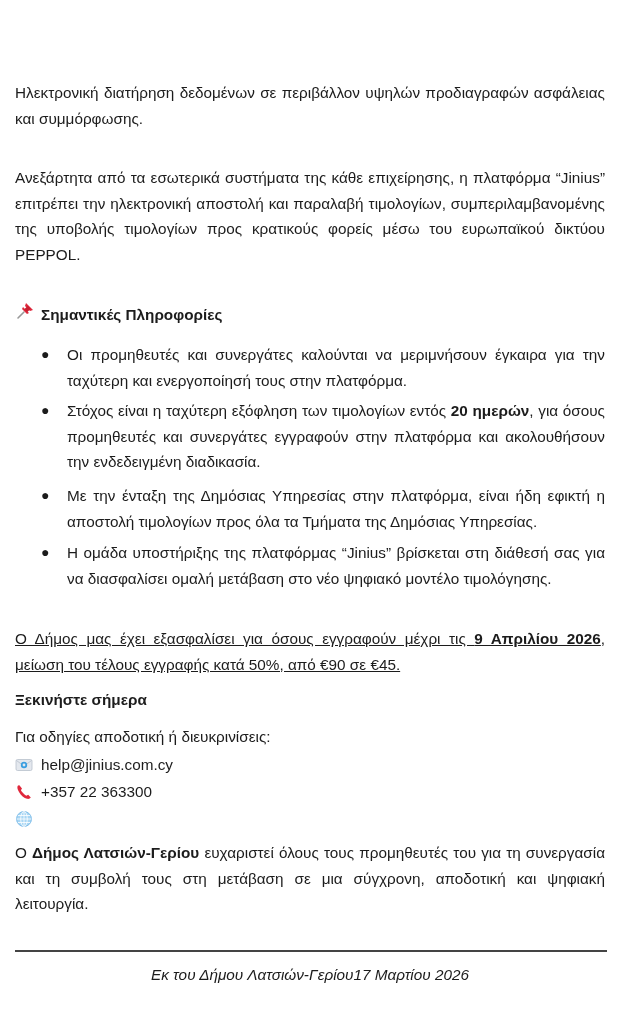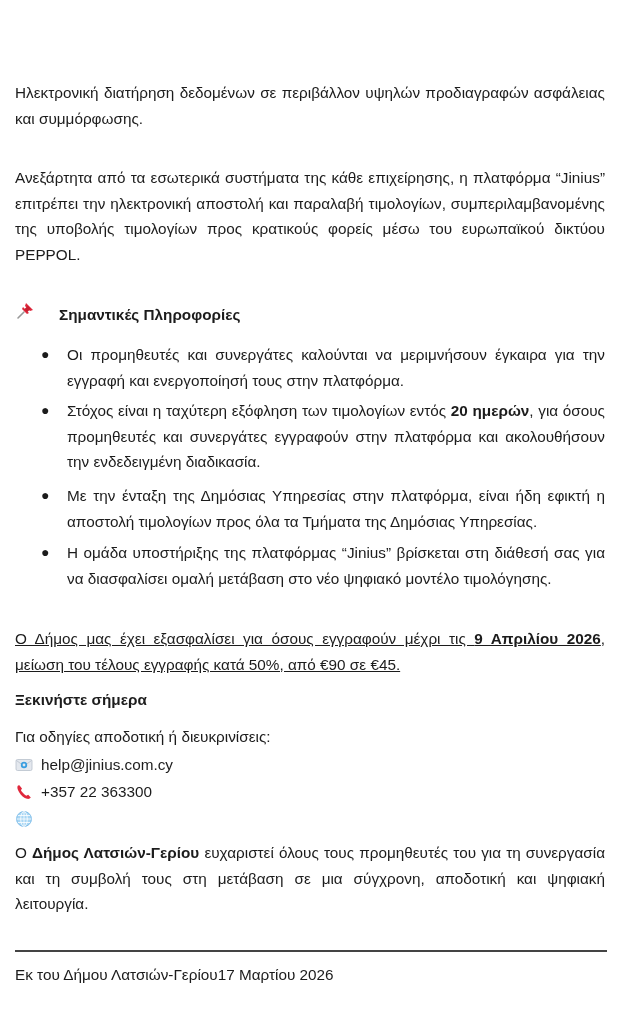--- a/index.html
+++ b/index.html
@@ -7,28 +7,28 @@
     width: 629px; height: 1024px; overflow: hidden; position: relative;
     font-family: "Liberation Sans", "DejaVu Sans", sans-serif;
     color: #1c1c1c; font-size: 15.3px;
   }
   .page { position: absolute; left: 15px; top: 0; width: 590px; }
   .block { position: absolute; left: 0; width: 590px; line-height: 25.5px; }
   .justify { text-align: justify; text-align-last: left; }
   .justify-all { text-align: justify; text-align-last: justify; }
   .bold { font-weight: bold; }
   .check { font-weight: bold; margin-right: 4px; }
-  .pin-head { display: flex; align-items: center; gap: 24px; text-align: right; }
+  .pin-head { display: flex; align-items: center; gap: 6px; text-align: right; }
   .li { position: absolute; left: 0; width: 590px; line-height: 25.5px; }
   .li .bullet { position: absolute; left: 26px; top: 0; font-size: 14px; }
   .li .text { position: absolute; left: 52px; width: 538px; }
   .contact { position: absolute; left: 0; display: flex; align-items: flex-end; gap: 8px; height: 25px; }
   .contact svg { width: 18px; height: 18px; display: block; }
   .hr { position: absolute; left: 0; width: 592px; top: 950px; height: 1.5px; background: #444; }
-  .footer { position: absolute; top: 964px; left: 0; width: 590px; display: flex; justify-content: flex-start; line-height: 22px; }
+  .footer { position: absolute; top: 964px; left: 0; width: 590px; display: flex; justify-content: center; line-height: 22px; font-style: italic; }
 </style>
 </head>
 <body>
 
 <div class="page">
 
   <div class="block" style="top:80px;">
     <div class="justify">Ηλεκτρονική διατήρηση δεδομένων σε περιβάλλον υψηλών προδιαγραφών ασφάλειας και συμμόρφωσης.</div>
   </div>
 
@@ -43,21 +43,21 @@
         <path d="M8 6 L14 12 L12 13 L7 8 Z" fill="#e0283c"></path>
         <path d="M11 2 L18 9 L15 10 L10 5 Z" fill="#e0283c"></path>
         <rect x="10.5" y="5.5" width="4" height="5" transform="rotate(45 12.5 8)" fill="#c81e30"></rect>
       </svg>
     </span>
     <span class="bold">Σημαντικές Πληροφορίες</span>
   </div>
 
   <div class="li" style="top:342px;">
     <span class="bullet">●</span>
-    <div class="text justify">Οι προμηθευτές και συνεργάτες καλούνται να μεριμνήσουν έγκαιρα για την εγγραφή και ενεργοποίησή τους στην πλατφόρμα.</div>
+    <div class="text justify">Οι προμηθευτές και συνεργάτες καλούνται να μεριμνήσουν έγκαιρα για την ταχύτερη και ενεργοποίησή τους στην πλατφόρμα.</div>
   </div>
   <div class="li" style="top:398px;">
     <span class="bullet">●</span>
     <div class="text justify"><span>Στόχος είναι η ταχύτερη εξόφληση των τιμολογίων εντός </span><span class="bold">20 ημερών</span><span>, για όσους προμηθευτές και συνεργάτες εγγραφούν στην πλατφόρμα και ακολουθήσουν την ενδεδειγμένη διαδικασία.</span></div>
   </div>
   <div class="li" style="top:483px;">
     <span class="bullet">●</span>
     <div class="text justify">Με την ένταξη της Δημόσιας Υπηρεσίας στην πλατφόρμα, είναι ήδη εφικτή η αποστολή τιμολογίων προς όλα τα Τμήματα της Δημόσιας Υπηρεσίας.</div>
   </div>
   <div class="li" style="top:540px;">

